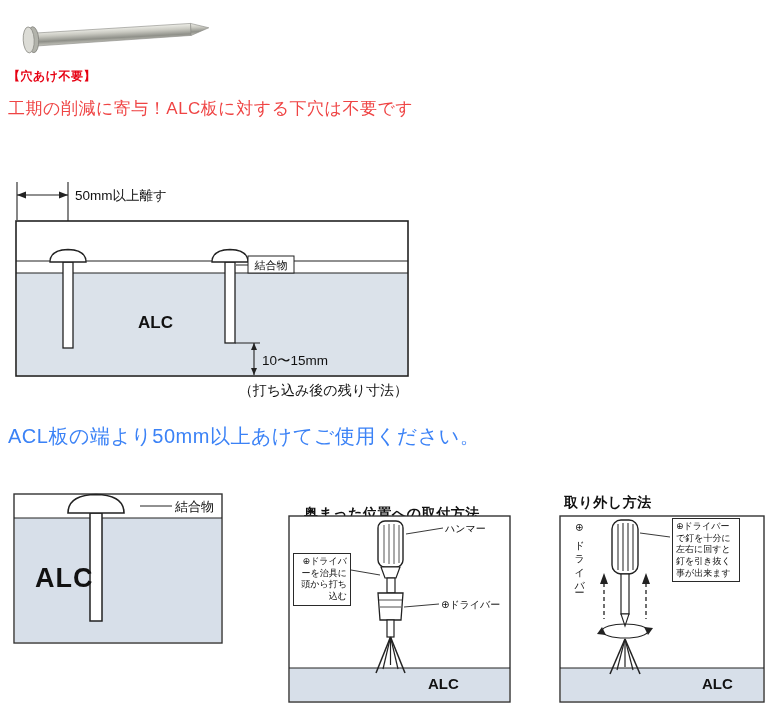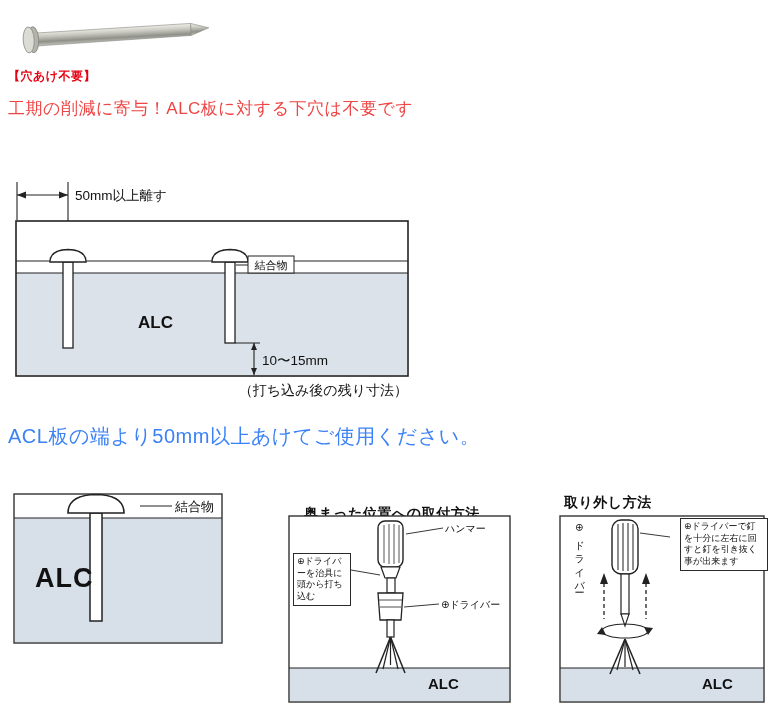--- a/index.html
+++ b/index.html
@@ -123,21 +123,21 @@
     <line x1="102.5" y1="122" x2="110" y2="154" stroke="#222" stroke-width="1.2"></line>
     <line x1="102.5" y1="122" x2="102.5" y2="150" stroke="#222" stroke-width="1.2"></line>
 
     <line x1="155" y1="13" x2="118" y2="19" stroke="#222" stroke-width="0.9"></line>
     <text x="157" y="17" font-size="10">ハンマー</text>
     <line x1="151" y1="89" x2="116" y2="92" stroke="#222" stroke-width="0.9"></line>
     <text x="153" y="93" font-size="10">⊕ドライバー</text>
     <line x1="63" y1="55" x2="92" y2="60" stroke="#222" stroke-width="0.9"></line>
   </svg>
 
-  <div class="callout" style="left:5px; top:59px; width:58px;">⊕ドライバーを治具に頭から打ち込む</div>
+  <div class="callout" style="left:5px; top:59px; width:58px;text-align:right;">⊕ドライバーを治具に頭から打ち込む</div>
 </div>
 
 <div class="abs" style="left:556px; top:494px; width:212px; height:212px;">
   <div class="panel-title" style="position:absolute; left:8px; top:0;">取り外し方法</div>
 
   <svg style="left:0; top:21px;" width="212" height="189" viewBox="0 0 212 189">
     <rect x="4" y="1" width="204" height="186" fill="#fff" stroke="#333" stroke-width="1.4"></rect>
     <rect x="5" y="153" width="202" height="33" fill="#d7dfe9"></rect>
     <line x1="4" y1="153" x2="208" y2="153" stroke="#222" stroke-width="1.1"></line>
     <text x="146" y="174" font-size="15" font-weight="bold">ALC</text>
@@ -161,15 +161,15 @@
 
     <line x1="69" y1="124" x2="54" y2="159" stroke="#222" stroke-width="1.5"></line>
     <line x1="69" y1="124" x2="84" y2="159" stroke="#222" stroke-width="1.5"></line>
     <line x1="69" y1="124" x2="61" y2="155" stroke="#222" stroke-width="1.2"></line>
     <line x1="69" y1="124" x2="77" y2="155" stroke="#222" stroke-width="1.2"></line>
     <line x1="69" y1="124" x2="69" y2="152" stroke="#222" stroke-width="1.2"></line>
 
     <line x1="114" y1="22" x2="84" y2="18" stroke="#222" stroke-width="0.9"></line>
   </svg>
 
-  <div class="callout" style="left:124px; top:24px; width:88px;">⊕ドライバーで釘を十分に左右に回すと釘を引き抜く事が出来ます</div>
+  <div class="callout" style="left:116px; top:24px; width:68px;">⊕ドライバーで釘を十分に左右に回すと釘を引き抜く事が出来ます</div>
   <div class="vlabel" style="left:16px; top:29px; height:84px;">⊕ドライバー</div>
 </div>
 
 </body></html>

